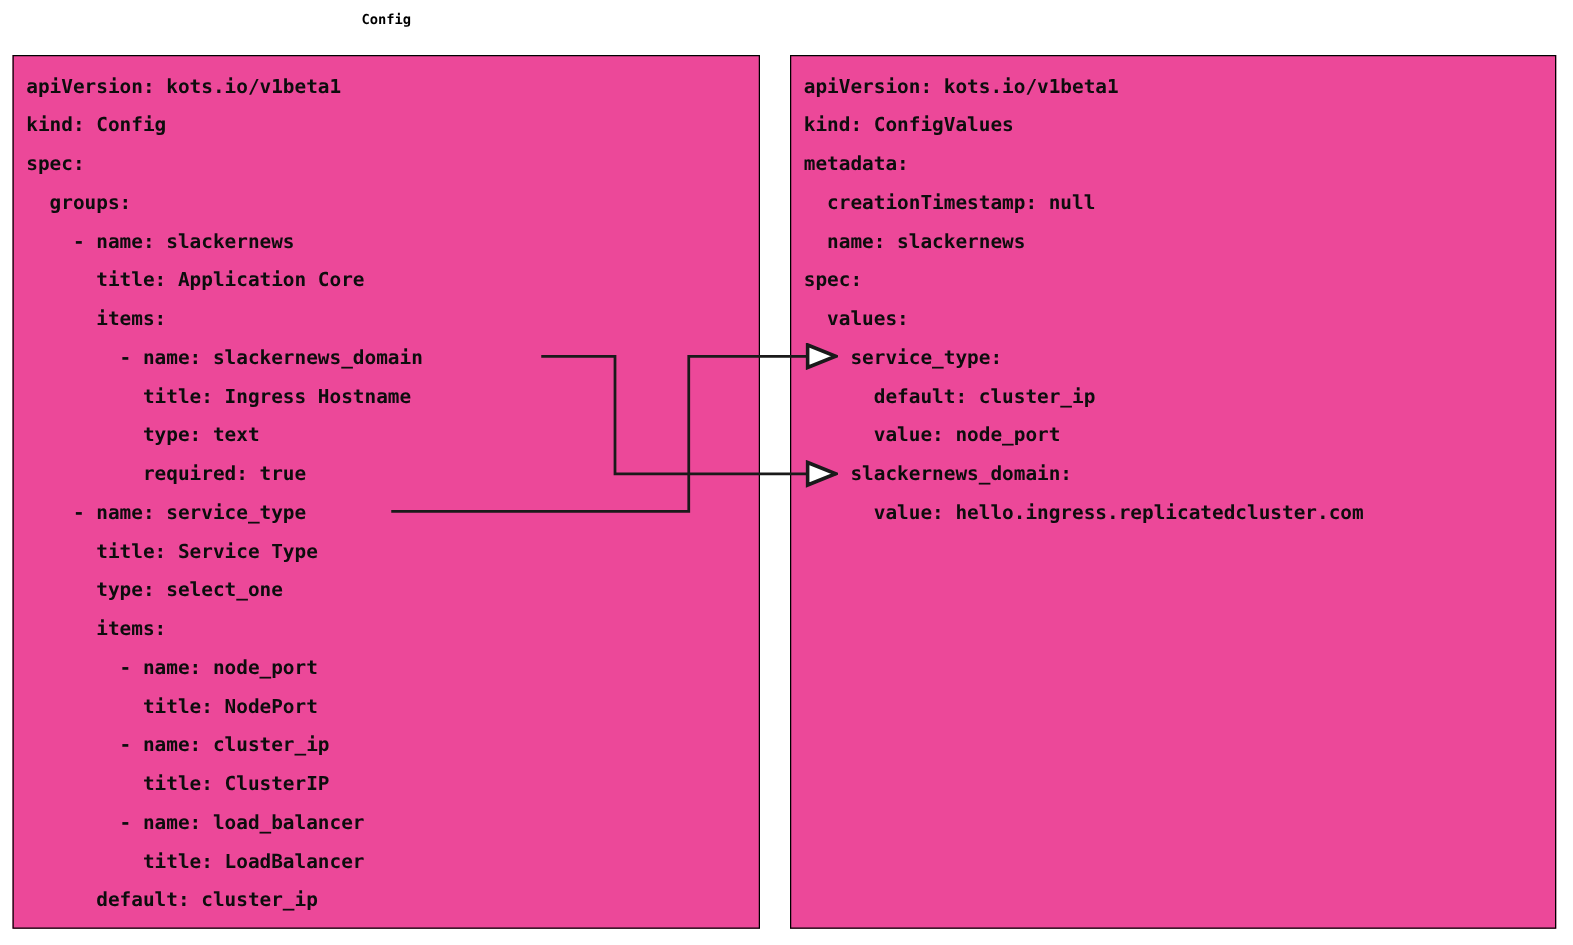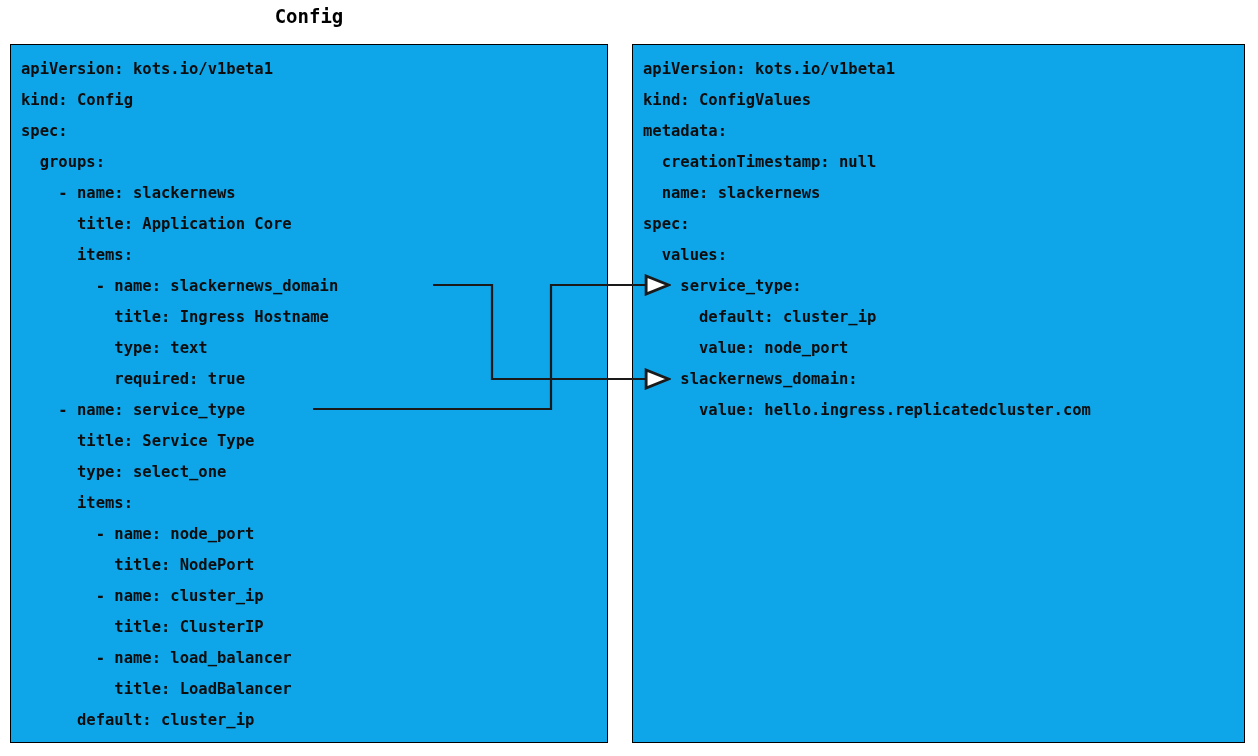--- a/index.html
+++ b/index.html
@@ -20,33 +20,33 @@
     width: 1258px;
     height: 756px;
   }
 
   
   .panel-title {
     position: absolute;
     top: 6px;
     font-family: "DejaVu Sans Mono", "Liberation Mono", monospace;
     font-weight: bold;
-    font-size: 19px;
+    font-size: 11px;
     line-height: 20px;
     color: #000000;
     text-align: center;
     white-space: pre;
   }
   #title-config { left: 10px; width: 598px; }
   #title-configvalues { left: 632px; width: 613px; }
 
   
   .panel {
     position: absolute;
-    background: #0ea5e9;
+    background: #ec4899;
     border: 1.6px solid #000000;
     box-sizing: border-box;
     overflow: hidden;
   }
   #panel-config {
     left: 10px;
     top: 44px;
     width: 598px;
     height: 699px;
   }

